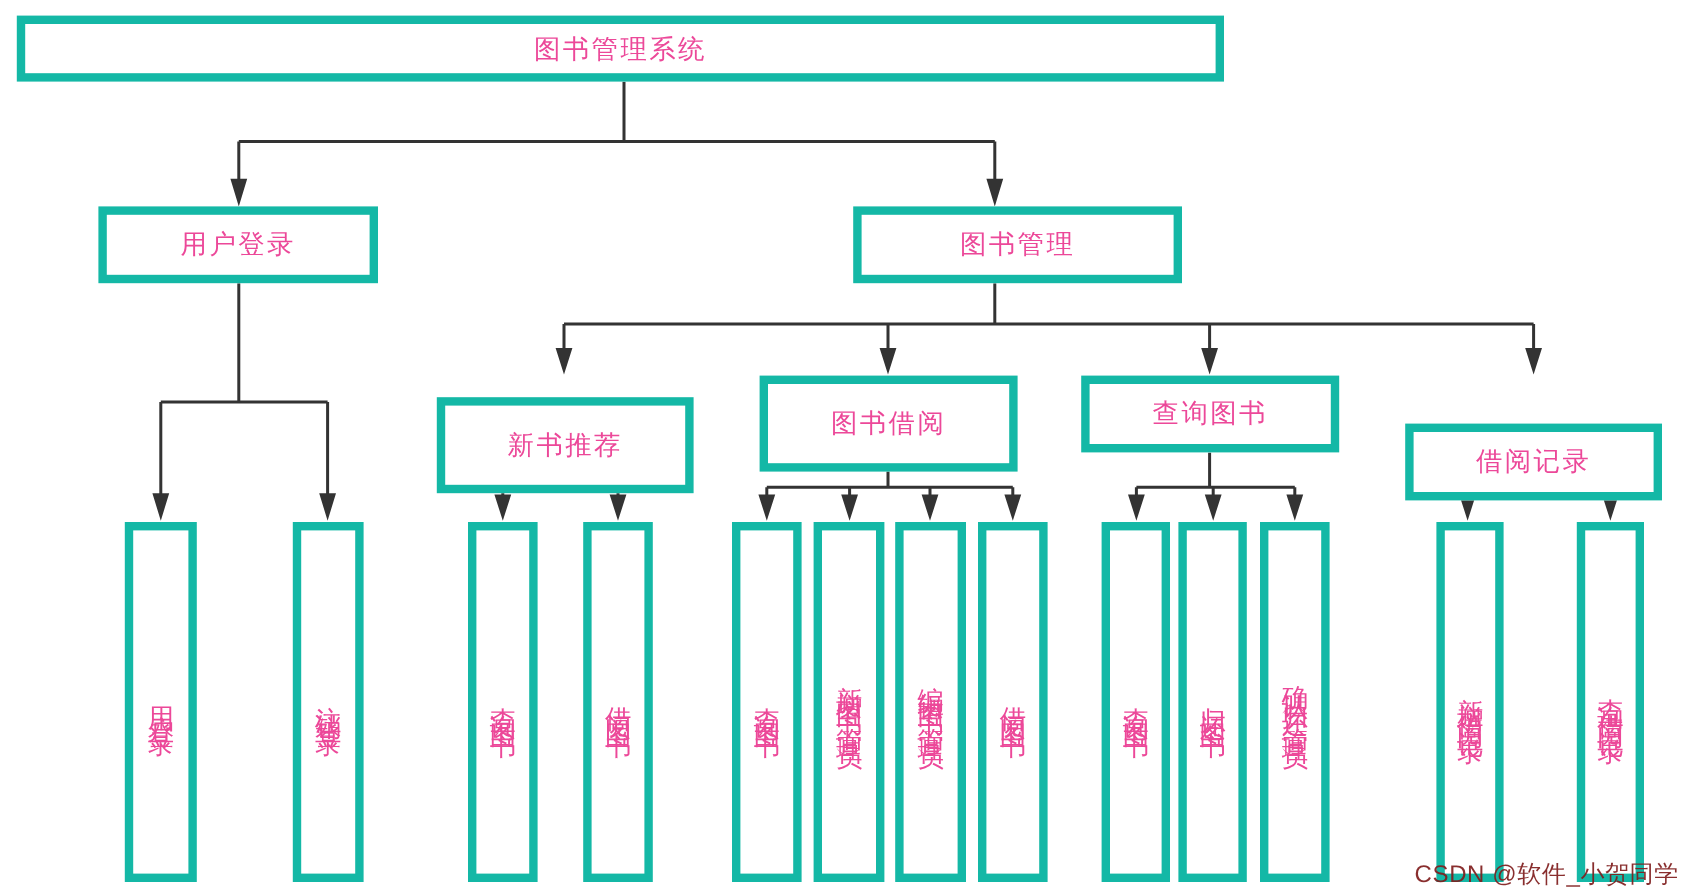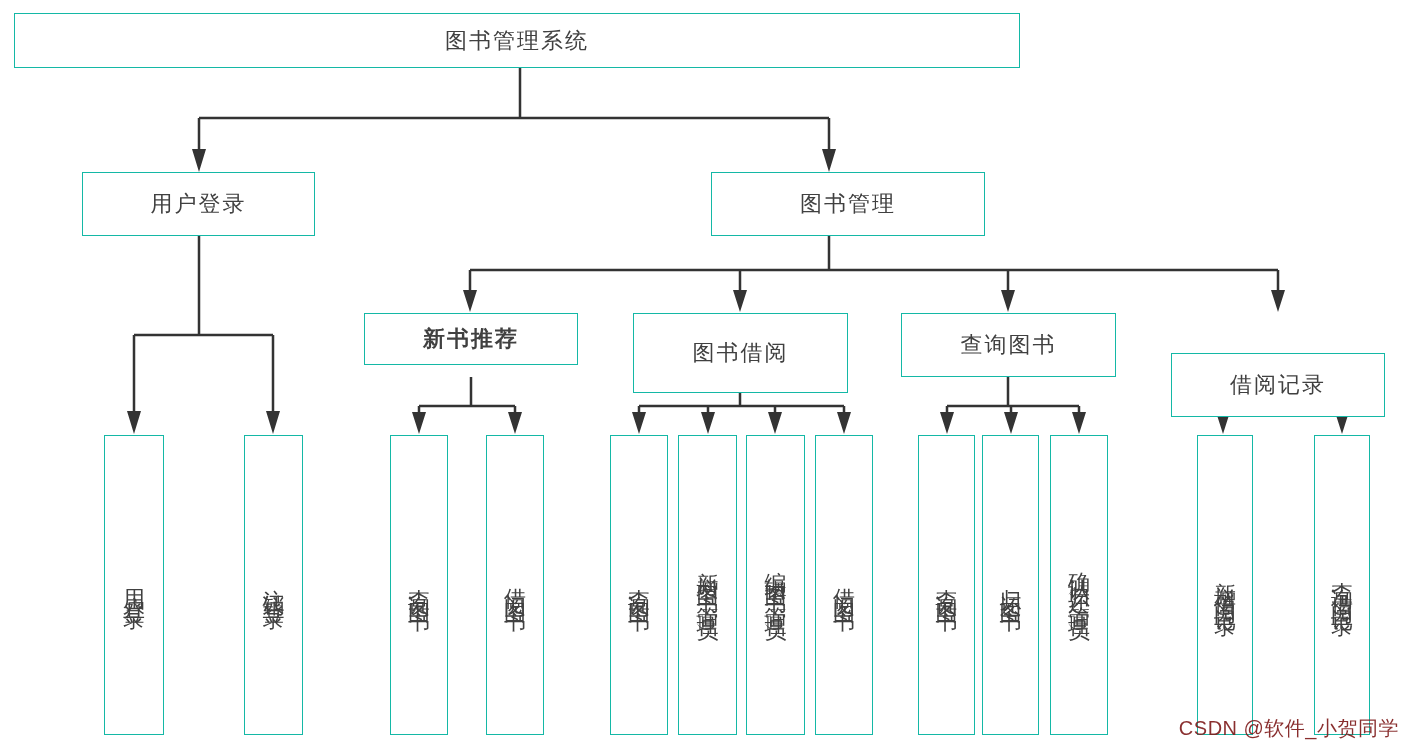--- a/index.html
+++ b/index.html
@@ -21,26 +21,26 @@
     stroke-width: 2.5;
     fill: none;
   }
   svg.connectors path.ah {
     fill: #333333;
     stroke: none;
   }
   .box {
     position: absolute;
     box-sizing: border-box;
-    border: 1px solid #14b8a6;
+    border: 7px solid #14b8a6;
     background: #ffffff;
     display: flex;
     align-items: center;
     justify-content: center;
-    color: #404040;
+    color: #ec4899;
   }
   .hbox { font-size: 22px; letter-spacing: 2px; white-space: nowrap; }
   .vbox .vtext {
     writing-mode: vertical-rl;
     text-orientation: mixed;
     font-size: 22px;
     letter-spacing: 7px;
     line-height: 1.1;
     max-height: 288px;
   }
@@ -90,21 +90,21 @@
       <path class="ln" d="M1278 377 V406 M1223 406 H1342 M1223 406 V415 M1342 406 V415"></path>
       <path class="ah" d="M1223 434 l-7 -22 h14 Z M1342 434 l-7 -22 h14 Z"></path>
     </g>
   </svg>
 
   <div class="box hbox" style="left:14px; top:13px; width:1006px; height:55px;">图书管理系统</div>
 
   <div class="box hbox" style="left:82px; top:172px; width:233px; height:64px;">用户登录</div>
   <div class="box hbox" style="left:711px; top:172px; width:274px; height:64px;">图书管理</div>
 
-  <div class="box hbox" style="left:364px; top:313px; width:214px; height:52px;font-weight:bold;">新书推荐</div>
+  <div class="box hbox" style="left:364px; top:331px; width:214px; height:80px;">新书推荐</div>
   <div class="box hbox" style="left:633px; top:313px; width:215px; height:80px;">图书借阅</div>
   <div class="box hbox" style="left:901px; top:313px; width:215px; height:64px;">查询图书</div>
   <div class="box hbox" style="left:1171px; top:313px; width:214px; height:64px;margin-top:40px;">借阅记录</div>
 
   <div class="box vbox" style="left:104px; top:435px; width:60px; height:300px;">
     <span class="vtext">用户登录</span>
   </div>
   <div class="box vbox" style="left:244px; top:435px; width:59px; height:300px;">
     <span class="vtext">注销登录</span>
   </div>

